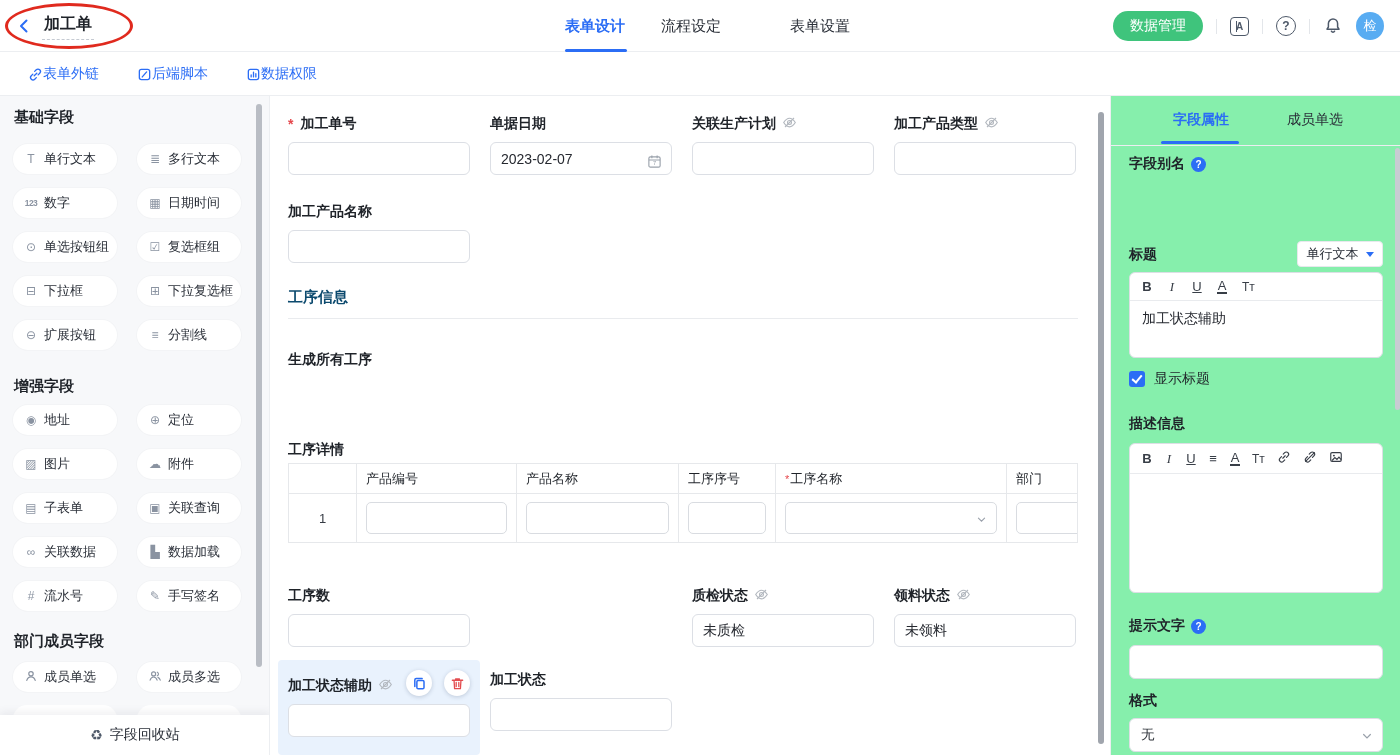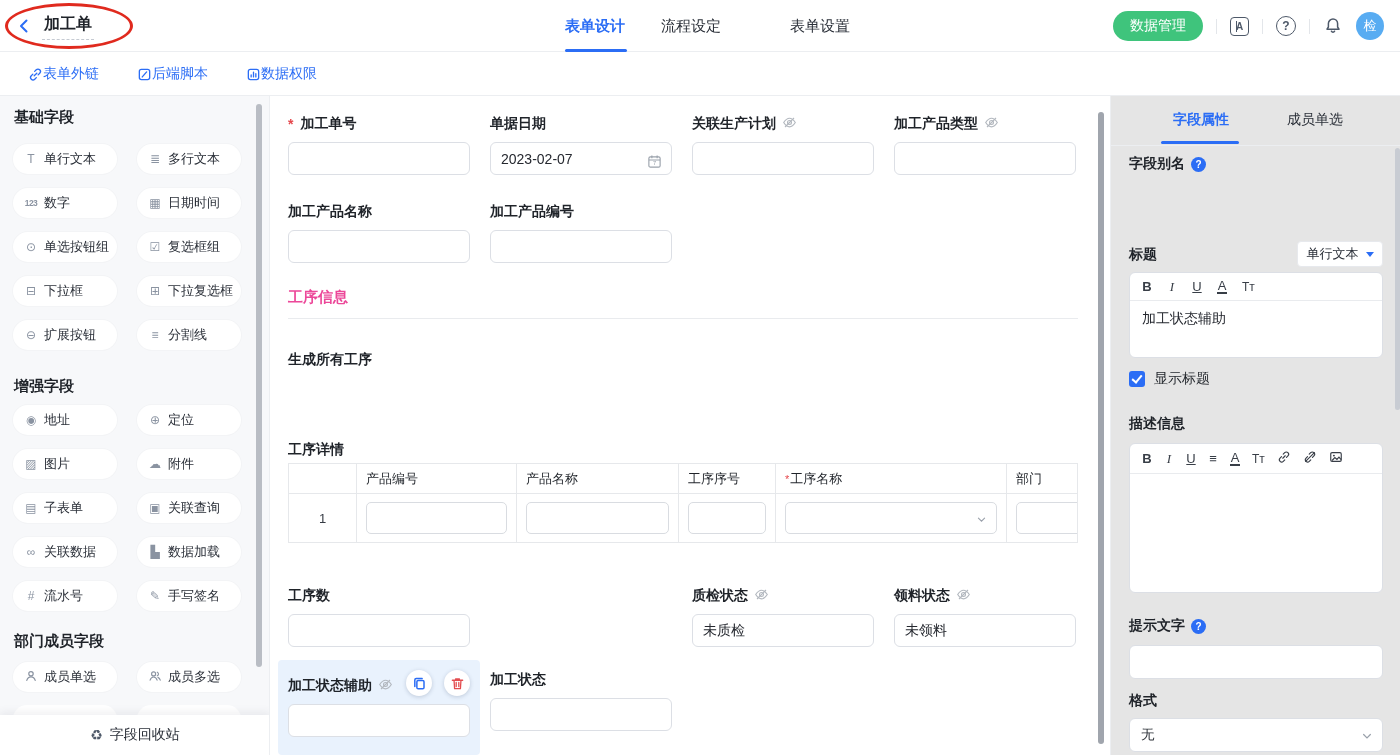--- a/index.html
+++ b/index.html
@@ -60,42 +60,42 @@
   .recycle-bar .gi { color:#4e5969; font-size:14px; }
   .sbar { position:absolute; border-radius:3px; }
 
   
   .canvas { position:absolute; left:270px; top:96px; width:840px; height:659px; background:#fff; overflow:hidden; }
   .fg { position:absolute; width:182px; }
   .flabel { font-size:14px; font-weight:700; color:#1f2329; height:20px; display:flex; align-items:center; gap:6px; }
   .req { color:#e5484d; margin-right:1px; }
   .ipt { height:33px; margin-top:8px; background:#fff; border:1px solid #dcdfe5; border-radius:6px;
     display:flex; align-items:center; padding:0 10px; font-size:14px; color:#25282f; position:relative; }
-  .sec-title { position:absolute; left:18px; font-size:15px; font-weight:700; color:#ec4899; }
+  .sec-title { position:absolute; left:18px; font-size:15px; font-weight:700; color:#0c4a6e; }
   .hdiv { position:absolute; left:18px; width:790px; height:1px; background:#e9ebee; }
   .btn-generate { position:absolute; left:18px; width:150px; height:35px; background:#8d96d8; color:#fff;
     font-size:14px; border-radius:3px; display:flex; align-items:center; justify-content:center; cursor:pointer; }
   .ptable { position:absolute; left:18px; top:367px; width:790px; height:80px; border:1px solid #e6e8eb;
     overflow:hidden; display:flex; flex-direction:column; }
   .trow { display:flex; }
   .trow.head { height:30px; border-bottom:1px solid #e6e8eb; }
   .trow.body { height:48px; }
   .tc { flex:none; border-right:1px solid #e6e8eb; display:flex; align-items:center; padding:0 9px;
     font-size:13px; color:#1f2329; }
   .trow.head .tc { font-weight:500; }
   .tc .cin { height:32px; width:100%; border:1px solid #d9dce1; border-radius:5px; background:#fff;
     display:flex; align-items:center; padding:0 8px; position:relative; }
   .rowno { justify-content:center; color:#363b44; }
   .sel-block { position:absolute; left:8px; top:564px; width:202px; height:95px; background:#e9f2fd; border-radius:4px; }
   .mini-circle { position:absolute; width:26px; height:26px; border-radius:50%; background:#fff;
     box-shadow:0 1px 4px rgba(40,60,90,.22); display:flex; align-items:center; justify-content:center; cursor:pointer; }
   .chev-dn { position:absolute; right:9px; top:50%; margin-top:-5px; }
 
   
-  .panel { position:absolute; left:1110px; top:96px; width:290px; height:659px; background:#e5e5e5;
+  .panel { position:absolute; left:1110px; top:96px; width:290px; height:659px; background:#86efac;
     border-left:1px solid #eceef1; overflow:hidden; }
   .ptab { position:absolute; top:0; height:48px; line-height:47px; font-size:14px; color:#2a2f38; cursor:pointer; }
   .ptab.active { color:#2b6df5; font-weight:600; }
   .ptab-line { position:absolute; top:45px; left:50px; width:78px; height:3px; background:#2b6df5; border-radius:2px; }
   .pdiv { position:absolute; left:0; top:49px; width:290px; height:1px; background:#eceef1; }
   .plabel { position:absolute; left:18px; font-size:14px; font-weight:700; color:#1f2329;
     display:flex; align-items:center; gap:6px; }
   .help-dot { width:15px; height:15px; border-radius:50%; background:#2b6df5; color:#fff; font-size:10px;
     font-weight:700; display:flex; align-items:center; justify-content:center; cursor:pointer; }
   .pinput { position:absolute; left:18px; width:254px; height:34px; border:1px solid #dcdfe5; border-radius:6px;
@@ -338,26 +338,20 @@
     </div>
     <div class="ipt"></div>
   </div>
 
   <div class="fg" style="left:18px;top:106px">
     <div class="flabel">
         <span>加工产品名称</span>
       </div>
     <div class="ipt"></div>
   </div>
-  <div class="fg" style="left:220px;top:106px">
-    <div class="flabel">
-        <span>加工产品编号</span>
-      </div>
-    <div class="ipt"></div>
-  </div>
 
   <div class="sec-title" style="top:192px">工序信息</div>
   <div class="hdiv" style="top:222px"></div>
 
   <div class="flabel abs" style="left:18px;top:254px">生成所有工序</div>
 
   <div class="flabel abs" style="left:18px;top:344px">工序详情</div>
   <div class="ptable">
     <div class="trow head">
       <div class="tc" style="width:68px"></div>

